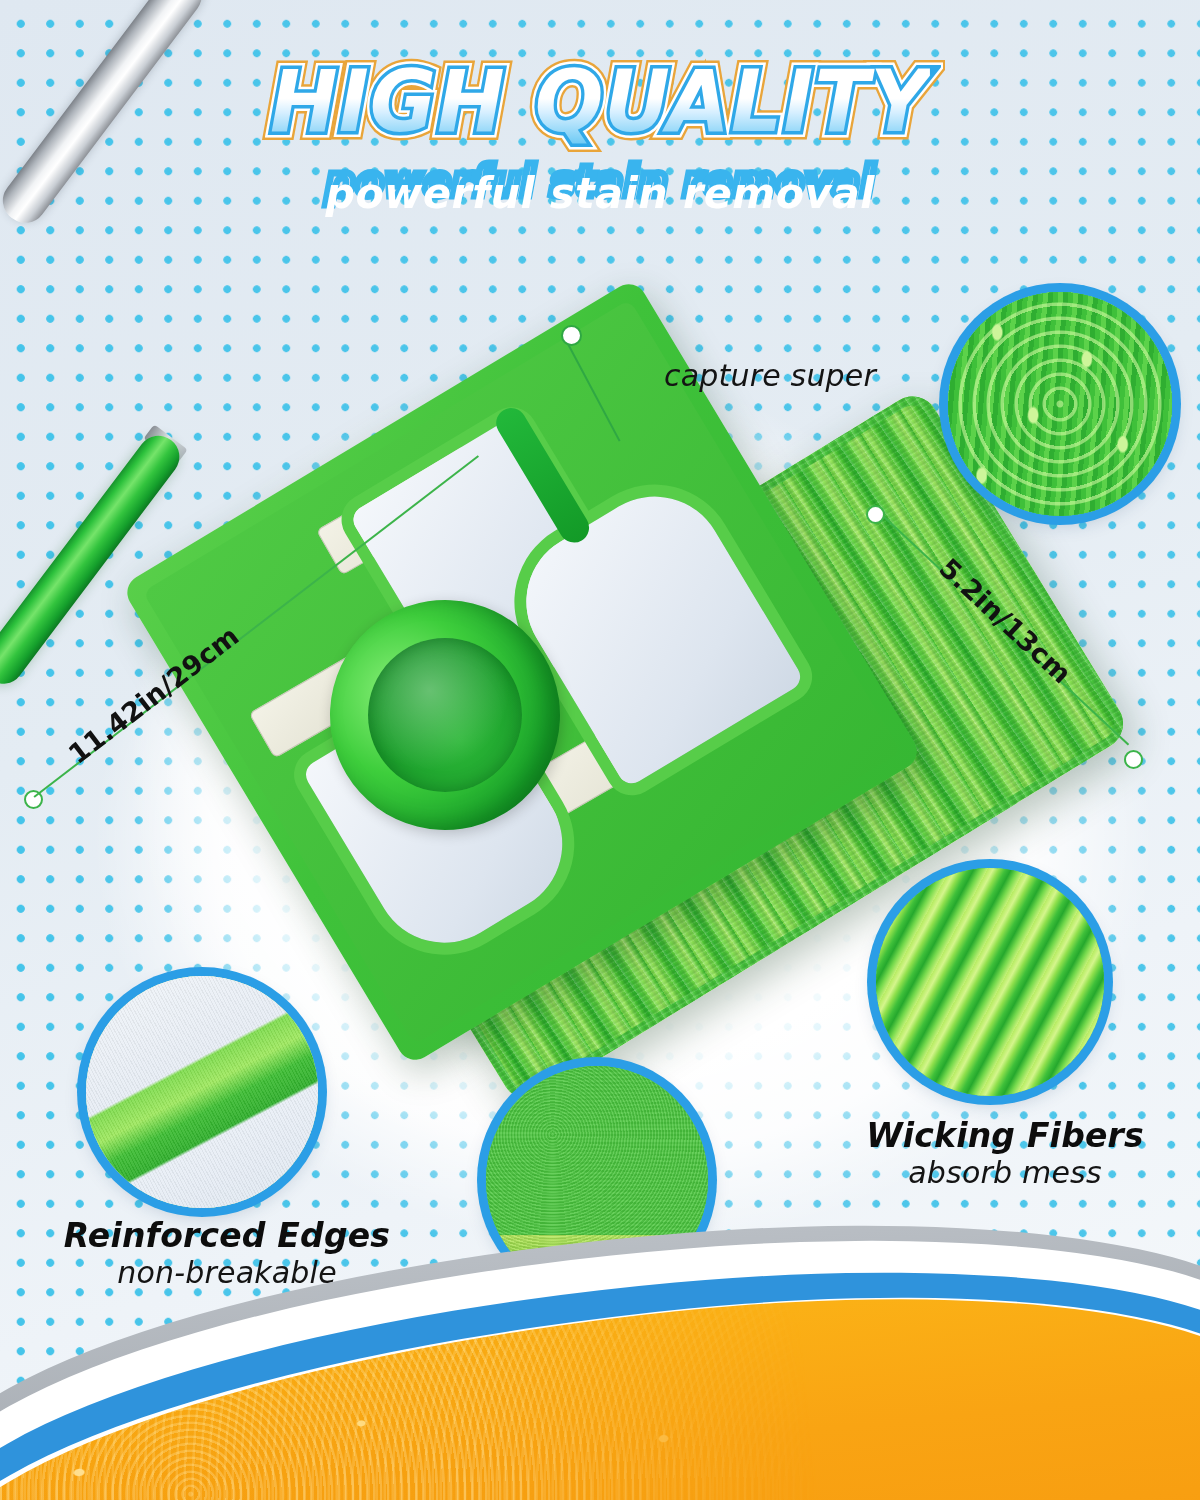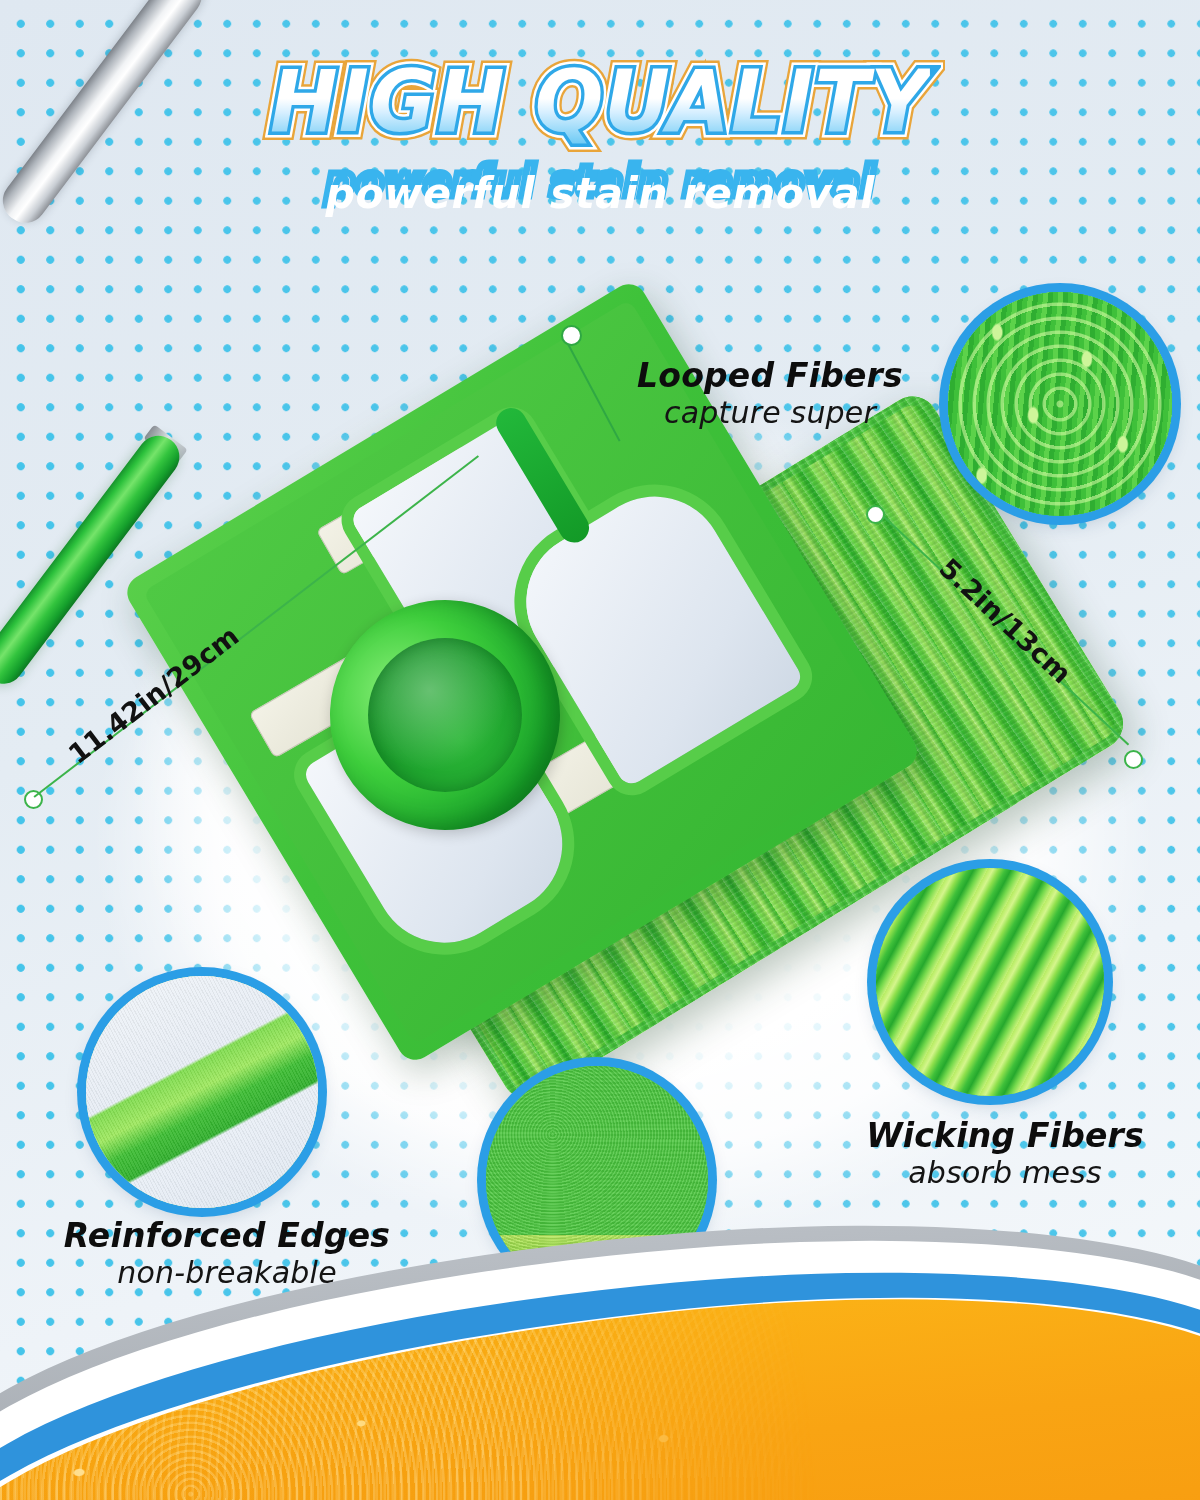--- a/index.html
+++ b/index.html
@@ -389,21 +389,20 @@
     </div>
   </div>
 
   <div class="callout" style="left:486px;top:1066px;width:222px;height:228px;">
     <div class="tex-sponge">
       <div class="grain"></div>
     </div>
   </div>
 
   <div class="feat center" style="left:620px;top:358px;width:300px;">
-    <div class="t1">Looped Fibers</div>
     <div class="t2">capture super</div>
   </div>
 
   <div class="feat center" style="left:42px;top:1218px;width:370px;">
     <div class="t1">Reinforced Edges</div>
     <div class="t2">non-breakable</div>
   </div>
 
   <div class="feat center" style="left:840px;top:1118px;width:330px;">
     <div class="t1">Wicking Fibers</div>

